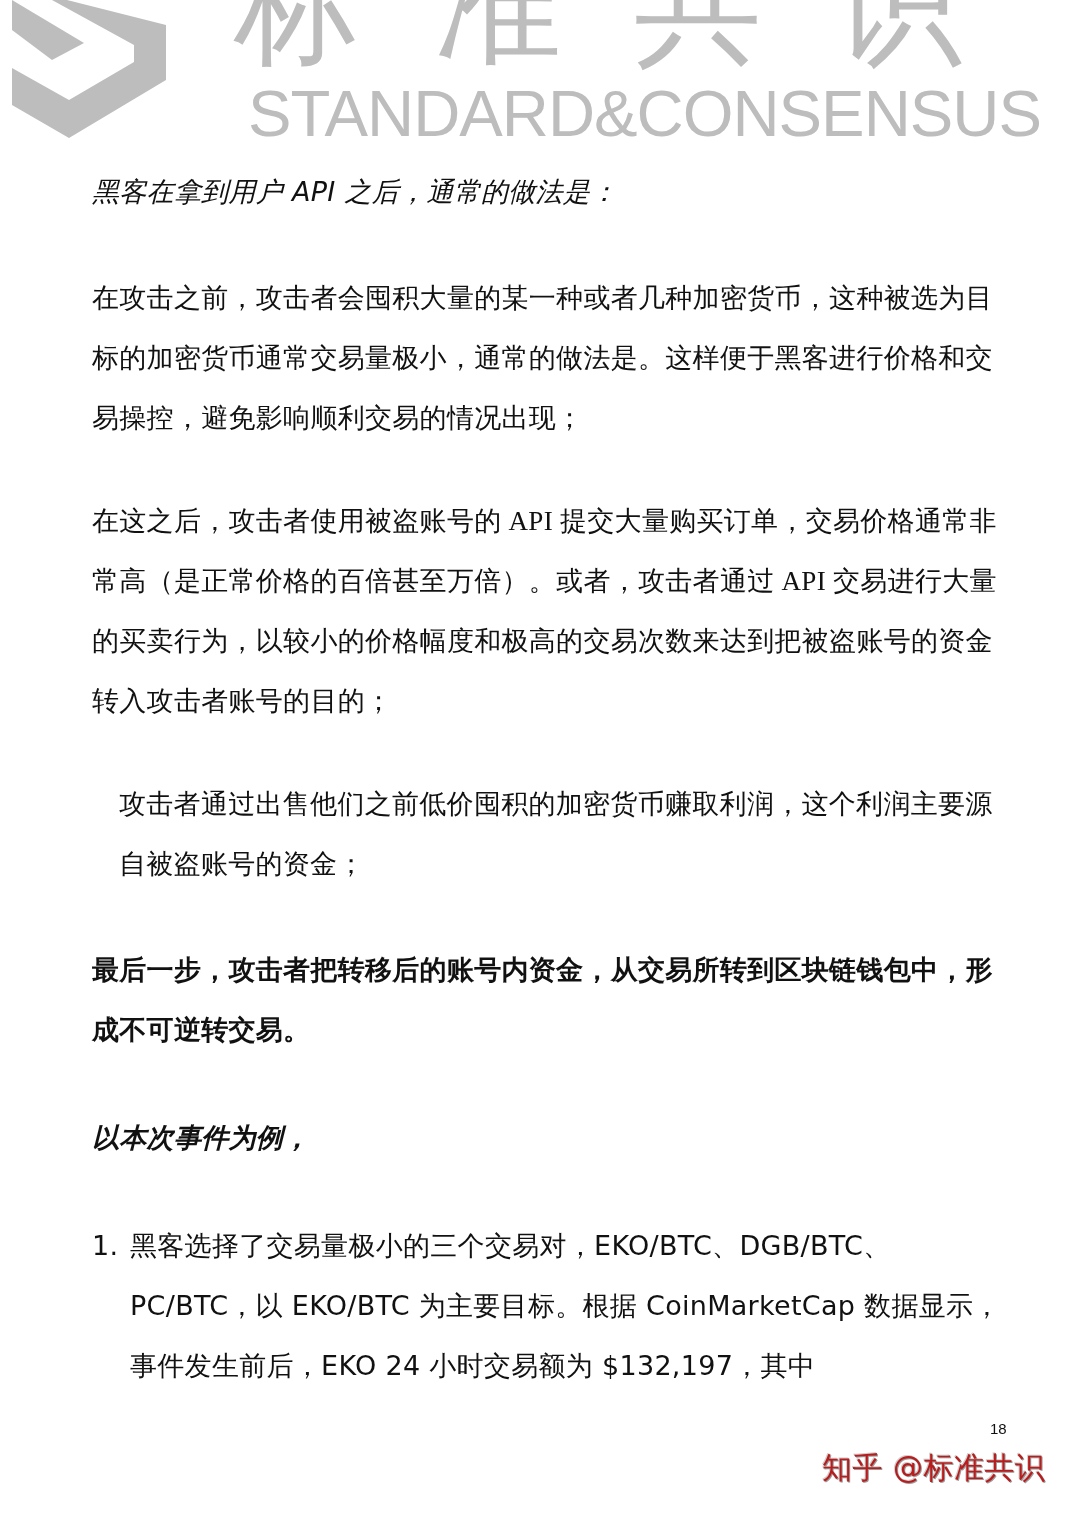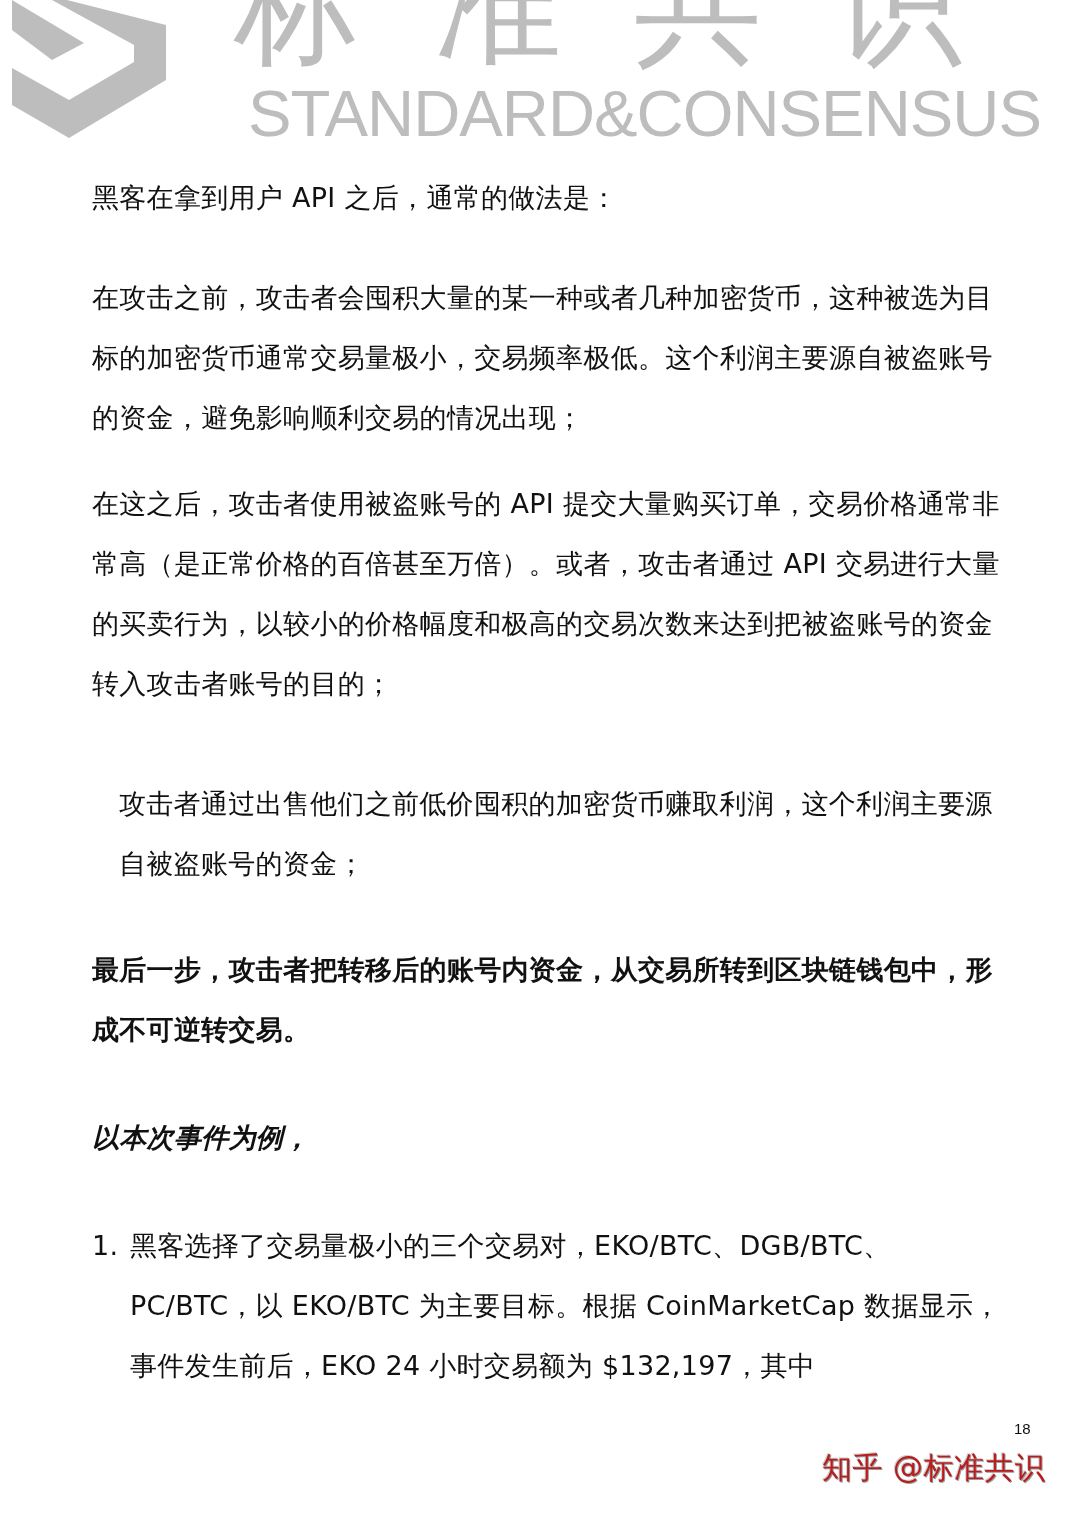--- a/index.html
+++ b/index.html
@@ -17,30 +17,30 @@
     color: #bdbdbd; letter-spacing: 72px; white-space: nowrap; line-height: 1;
   }
   .brand-en {
     position: absolute; left: 236px; top: 82px;
     font-family: "Liberation Sans", sans-serif; font-size: 64px; font-weight: 400;
     color: #bdbdbd; letter-spacing: -1px; white-space: nowrap; line-height: 1;
     transform: scaleX(1.02); transform-origin: left top;
   }
   .content { position: absolute; left: 92px; top: 160px; width: 920px; }
   .para { margin: 0; font-size: 27px; line-height: 60px; letter-spacing: 0.3px; }
-  .p1 { position: absolute; top: 8px; }
+  .p1 { position: absolute; top: 2px; font-style: italic; }
   .p2 { position: absolute; top: 108px; }
-  .p3 { position: absolute; top: 314px; }
+  .p3 { position: absolute; top: 331px; font-family: Liberation Serif, serif; }
   .p4 { position: absolute; top: 614px; margin-left: 27px; }
   .p5 { position: absolute; top: 780px; font-weight: bold; }
   .p6 { position: absolute; top: 948px; font-weight: 700; font-style: italic; }
   .list { position: absolute; top: 1056px; left: 0; width: 920px; margin: 0; padding: 0; list-style: none; }
   .list-item { position: relative; padding-left: 38px; font-size: 27px; line-height: 60px; letter-spacing: 0.3px; }
   .list-num { position: absolute; left: 0; top: 0; }
-  .page-number { position: absolute; left: 990px; top: 1420px; font-family: "Liberation Sans", sans-serif; font-size: 15px; color: #111; margin-left: 24px; }
+  .page-number { position: absolute; left: 990px; top: 1420px; font-family: "Liberation Sans", sans-serif; font-size: 15px; color: #111; }
   .watermark {
     position: absolute; left: 822px; top: 1448px;
     font-size: 30px; color: #b91c1c; letter-spacing: 0.5px;
     text-shadow: 1px 1px 0 #9a9a9a, -1px -1px 0 #cfcfcf, 0 0 1px #a8a8a8;
     white-space: nowrap;
   }
 </style>
 </head>
 <body>
 
@@ -48,21 +48,21 @@
   <svg class="logo-svg" width="160" height="145" viewBox="0 0 160 145">
     <polygon fill="#bdbdbd" points="0,0 0,0 55,0 154,25 154,80 57,138 0,105 0,68 57,100 122,62 122,45 40,0"></polygon>
     <polygon fill="#bdbdbd" points="0,0 0,30 40,60 72,43 0,0"></polygon>
   </svg>
   <div class="brand-cn">标准共识</div>
   <div class="brand-en">STANDARD&amp;CONSENSUS</div>
 </div>
 
 <div class="content">
   <p class="para p1">黑客在拿到用户 API 之后，通常的做法是：</p>
-  <p class="para p2">在攻击之前，攻击者会囤积大量的某一种或者几种加密货币，这种被选为目标的加密货币通常交易量极小，交易频率极低。这个利润主要源自被盗账号的资金，避免影响顺利交易的情况出现；</p>
+  <p class="para p2">在攻击之前，攻击者会囤积大量的某一种或者几种加密货币，这种被选为目标的加密货币通常交易量极小，通常的做法是。这样便于黑客进行价格和交易操控，避免影响顺利交易的情况出现；</p>
   <p class="para p3">在这之后，攻击者使用被盗账号的 API 提交大量购买订单，交易价格通常非常高（是正常价格的百倍甚至万倍）。或者，攻击者通过 API 交易进行大量的买卖行为，以较小的价格幅度和极高的交易次数来达到把被盗账号的资金转入攻击者账号的目的；</p>
   <p class="para p4">攻击者通过出售他们之前低价囤积的加密货币赚取利润，这个利润主要源自被盗账号的资金；</p>
   <p class="para p5">最后一步，攻击者把转移后的账号内资金，从交易所转到区块链钱包中，形成不可逆转交易。</p>
   <p class="para p6">以本次事件为例，</p>
   <ol class="list">
     <li class="list-item">
       <span class="list-num">1.</span>
       <span>黑客选择了交易量极小的三个交易对，EKO/BTC、DGB/BTC、PC/BTC，以 EKO/BTC 为主要目标。根据 CoinMarketCap 数据显示，事件发生前后，EKO 24 小时交易额为 $132,197，其中</span>
     </li>
   </ol>

